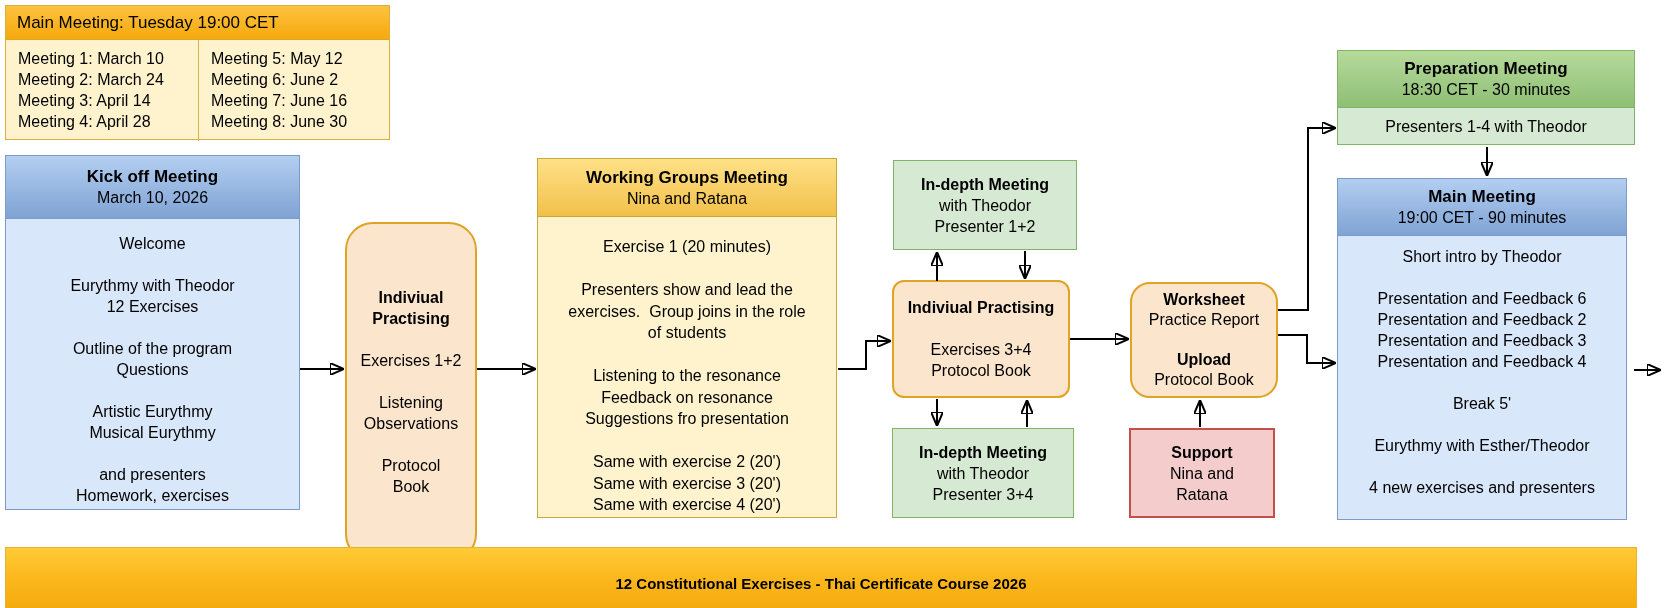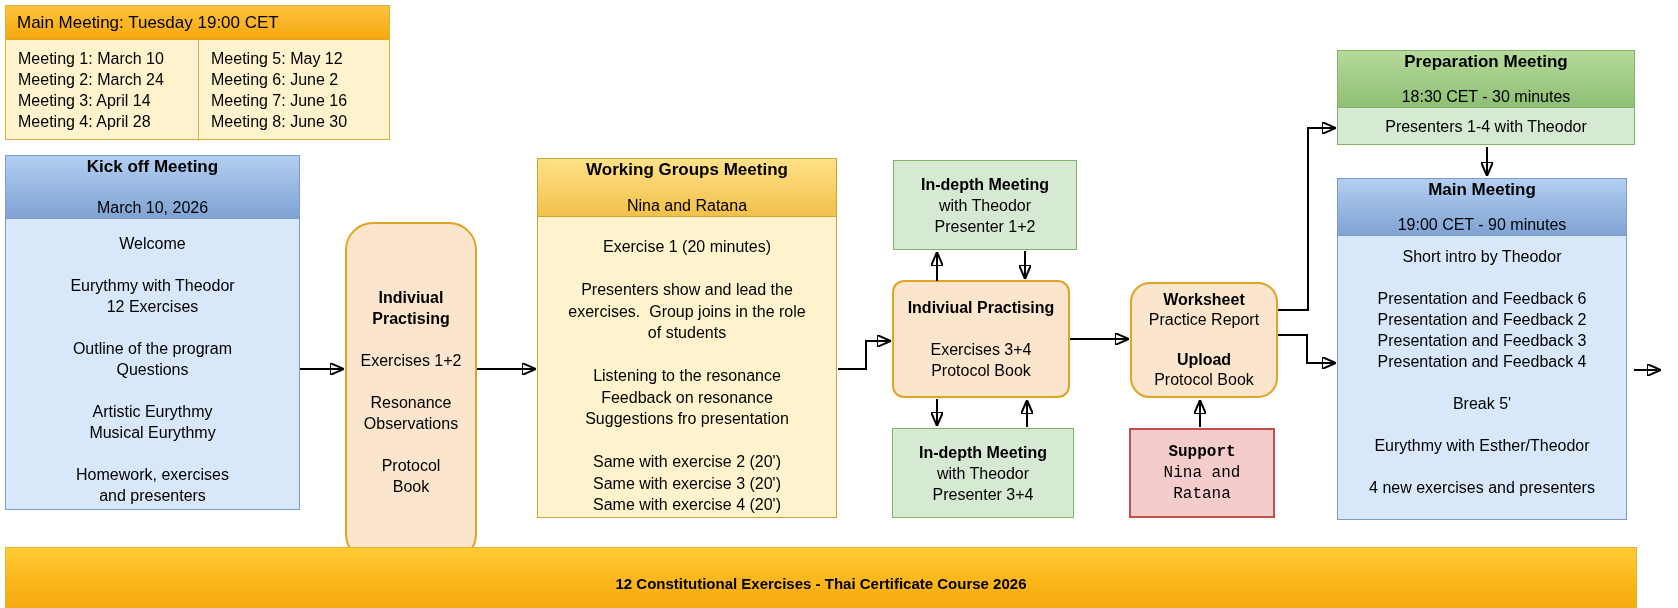--- a/index.html
+++ b/index.html
@@ -2,21 +2,21 @@
 <html><head>
 <meta charset="utf-8">
 <style>
   html,body{margin:0;padding:0;background:#fff;}
   #canvas{
     position:relative;width:1678px;height:608px;background:#ffffff;
     font-family:"Liberation Sans","DejaVu Sans",sans-serif;color:#000;overflow:hidden;
   }
   .node{position:absolute;box-sizing:border-box;font-size:16px;line-height:21px;text-align:center;}
   .b{font-weight:bold;}
-  .hdr{box-sizing:border-box;display:flex;flex-direction:column;justify-content:space-between;font-size:16px;}
+  .hdr{box-sizing:border-box;display:flex;flex-direction:column;justify-content:center;font-size:16px;}
   .hdr .b{font-size:17px;}
   .body{box-sizing:border-box;}
   .ln{white-space:pre-wrap;}
 
   
   .sched{border:1px solid #DCAF3C;background:#FFF3CD;text-align:left;}
   .sched-hdr{height:33px;display:flex;align-items:center;padding-left:11px;
     background:linear-gradient(180deg,#FDC240,#F6A90D);border-bottom:1px solid #DCA81F;
     font-weight:normal;font-size:17px;}
   .sched-body{display:flex;height:101px;}
@@ -84,33 +84,33 @@
         <div class="ln">&nbsp;</div>
         <div class="ln">Eurythmy with Theodor</div>
         <div class="ln">12 Exercises</div>
         <div class="ln">&nbsp;</div>
         <div class="ln">Outline of the program</div>
         <div class="ln">Questions</div>
         <div class="ln">&nbsp;</div>
         <div class="ln">Artistic Eurythmy</div>
         <div class="ln">Musical Eurythmy</div>
         <div class="ln">&nbsp;</div>
+        <div class="ln">and presenters</div>
         <div class="ln">Homework, exercises</div>
-        <div class="ln">and presenters</div>
       </div>
   </div>
 
   <div class="node orange" style="left:345px;top:222px;width:132px;height:340px;border-radius:28px;">
     <div class="b">Indiviual</div>
     <div class="b">Practising</div>
     <div>
         <div class="ln">&nbsp;</div>
         <div class="ln">Exercises 1+2</div>
         <div class="ln">&nbsp;</div>
-        <div class="ln">Resonance</div>
+        <div class="ln">Listening</div>
         <div class="ln">Observations</div>
         <div class="ln">&nbsp;</div>
         <div class="ln">Protocol</div>
         <div class="ln">Book</div>
       </div>
   </div>
 
   <div class="node yellow" style="left:537px;top:158px;width:300px;height:360px;">
     <div class="hdr yellow-h" style="height:58px;">
       <div class="b">Working Groups Meeting</div>
@@ -159,21 +159,21 @@
   </div>
 
   <div class="node orange" style="left:1130px;top:282px;width:148px;height:116px;border-radius:20px;line-height:20px;">
     <div class="b">Worksheet</div>
     <div>Practice Report</div>
     <div>&nbsp;</div>
     <div class="b">Upload</div>
     <div>Protocol Book</div>
   </div>
 
-  <div class="node pink" style="left:1129px;top:428px;width:146px;height:90px;font-family:Liberation Mono, monospace;">
+  <div class="node pink" style="left:1129px;top:428px;width:146px;height:90px;">
     <div class="b">Support</div>
     <div>
         <div class="ln">Nina and</div>
         <div class="ln">Ratana</div>
       </div>
   </div>
 
   <div class="node" style="left:1337px;top:50px;width:298px;height:95px;border:1px solid #82B366;background:#D6E9D2;">
     <div class="hdr green-h" style="height:57px;">
       <div class="b">Preparation Meeting</div>

